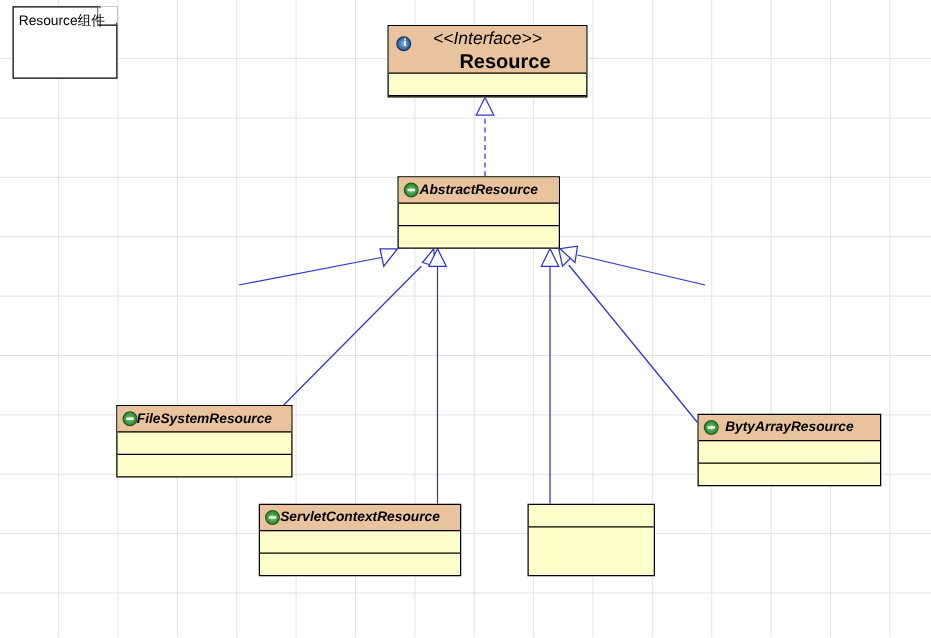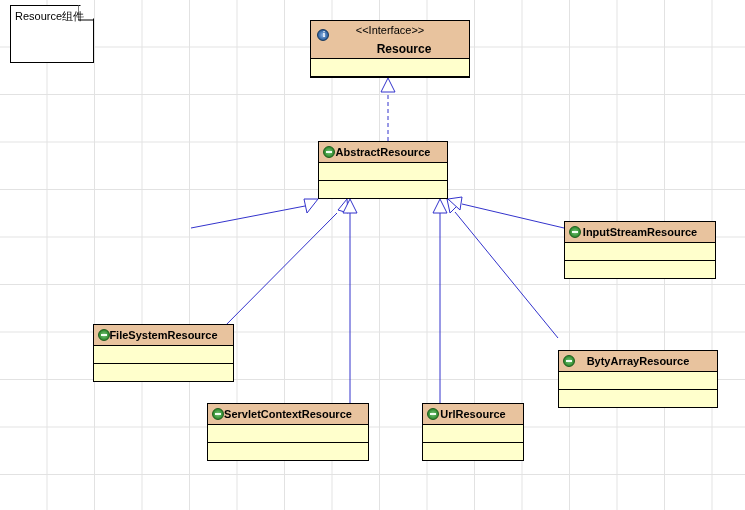--- a/index.html
+++ b/index.html
@@ -46,35 +46,37 @@
     font-size: 11px;
     color: #000;
     white-space: nowrap;
     overflow: hidden;
   }
   .uml.iface .hdr {
     height: 38px;
   }
   .uml .hdr .iname {
     display: block;
-    font-size: 11px;
+    font-size: 14px;
     line-height: 19px;
     height: 19px;
     font-weight: normal;
+    font-style: italic;
   }
   .uml .hdr .cname {
     display: block;
     font-style: italic;
     font-weight: bold;
-    font-size: 12px;
+    font-size: 16px;
     line-height: 19px;
     height: 19px;
     padding-left: 28px;
   }
   .uml .hdr .title {
+    font-style: italic;
     font-weight: bold;
   }
   .uml .attrs {
     height: 18px;
     border-bottom: 1px solid #000000;
     box-sizing: border-box;
   }
   .uml .ops {
     height: 18px;
     box-sizing: border-box;
@@ -213,58 +215,46 @@
   <div class="uml" style="left:318px; top:141px; width:130px; height:58px;">
     <div class="hdr">
       <span class="ico class-ico"></span>
       <span class="title">AbstractResource</span>
     </div>
     <div class="attrs"></div>
     <div class="ops"></div>
   </div>
 
 
-  <div class="uml" style="left:564px; top:221px; width:152px; height:58px;">
-    <div class="hdr">
-      <span class="ico class-ico"></span>
-      <span class="title">InputStreamResource</span>
-    </div>
-    <div class="attrs"></div>
-    <div class="ops"></div>
-  </div>
 
   <div class="uml" style="left:79px; top:324px; width:141px; height:58px;margin-left:14px;">
     <div class="hdr">
       <span class="ico class-ico"></span>
       <span class="title">FileSystemResource</span>
     </div>
     <div class="attrs"></div>
     <div class="ops"></div>
   </div>
 
-  <div class="uml" style="left:558px; top:350px; width:160px; height:58px;">
+  <div class="uml" style="left:558px; top:331px; width:147px; height:58px;">
     <div class="hdr">
       <span class="ico class-ico"></span>
       <span class="title">BytyArrayResource</span>
     </div>
     <div class="attrs"></div>
     <div class="ops"></div>
   </div>
 
   <div class="uml" style="left:207px; top:403px; width:162px; height:58px;">
     <div class="hdr">
       <span class="ico class-ico"></span>
       <span class="title">ServletContextResource</span>
     </div>
     <div class="attrs"></div>
     <div class="ops"></div>
   </div>
 
   <div class="uml" style="left:422px; top:403px; width:102px; height:58px;">
-    <div class="hdr">
-      <span class="ico class-ico"></span>
-      <span class="title">UrlResource</span>
-    </div>
     <div class="attrs"></div>
     <div class="ops"></div>
   </div>
 
 </div>
 
 </body></html>

